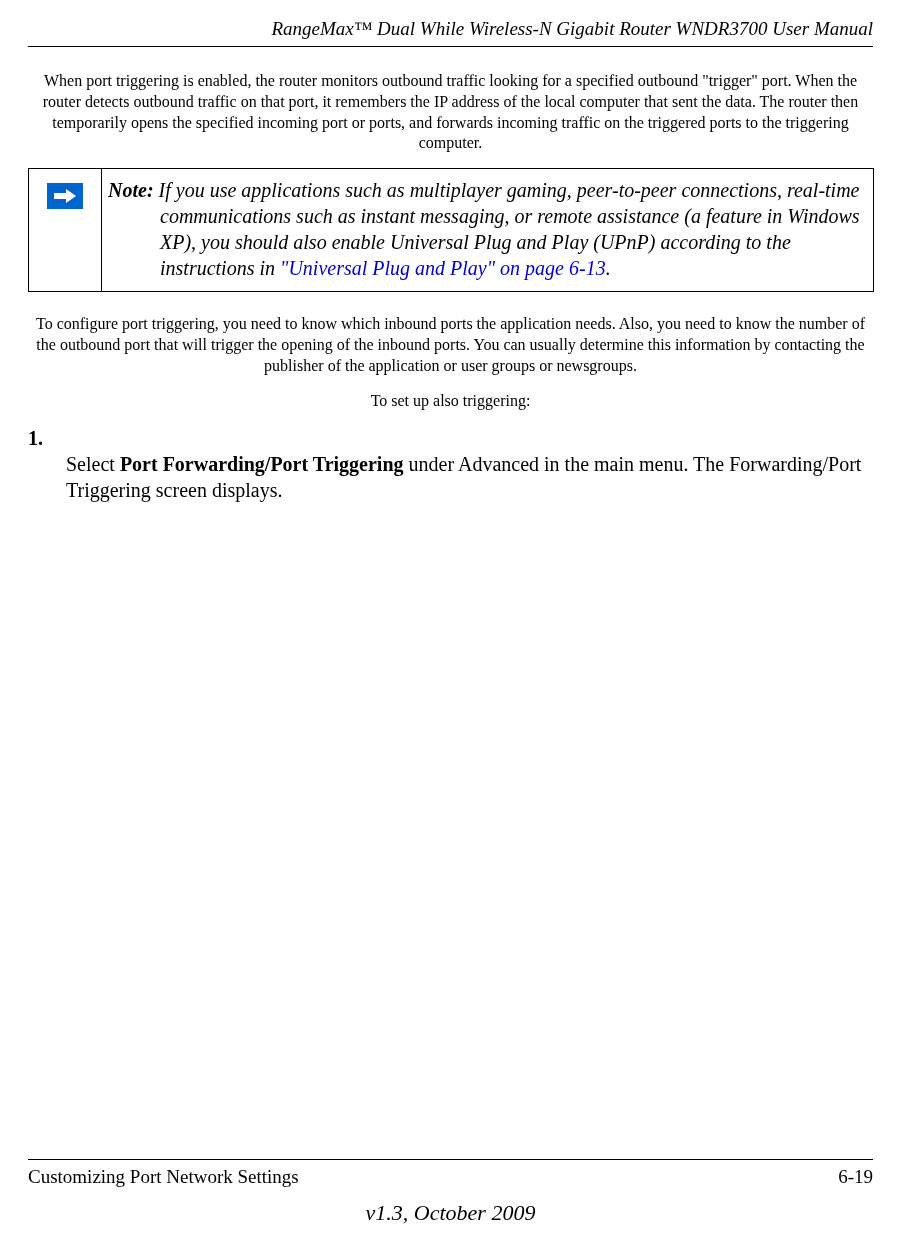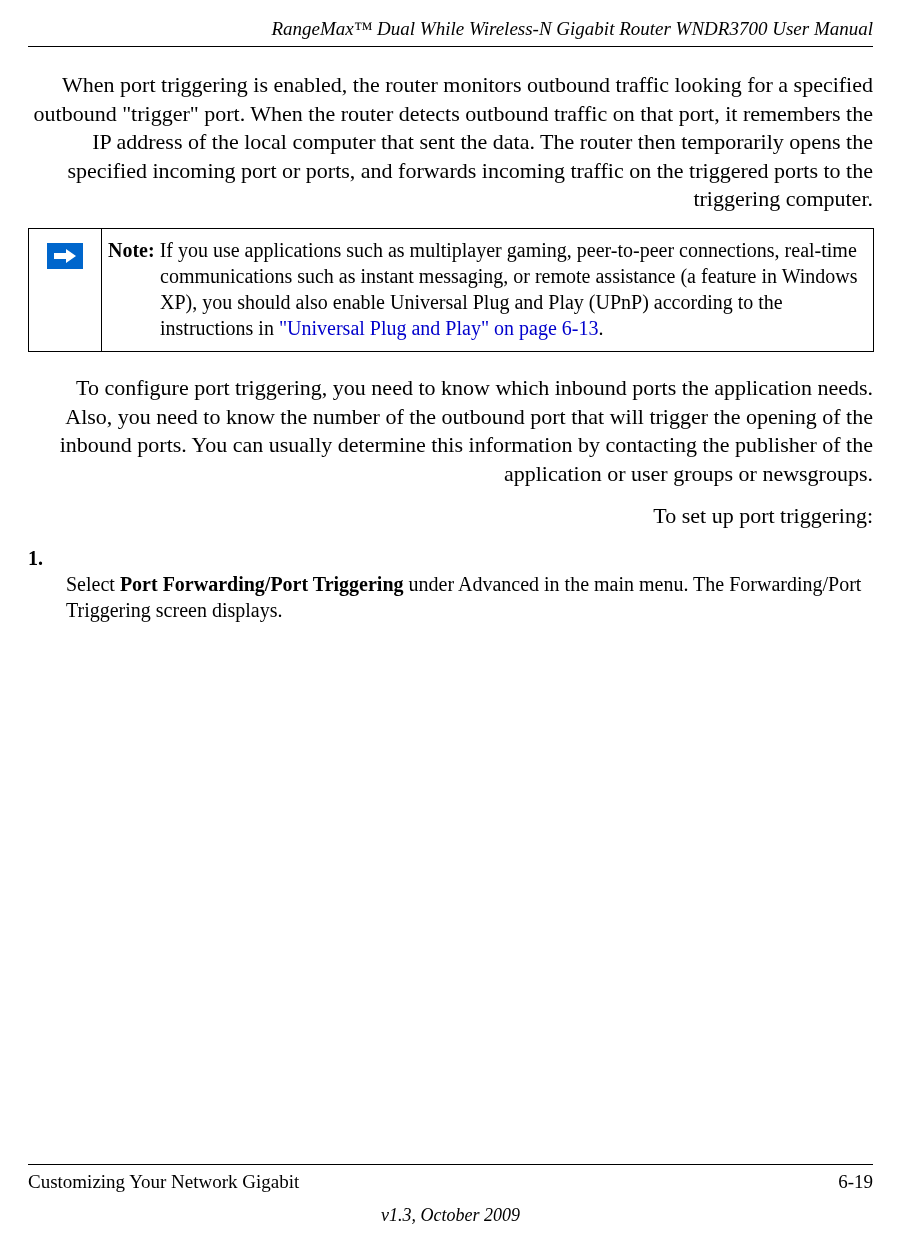--- a/index.html
+++ b/index.html
@@ -20,31 +20,32 @@
       font-size: 19px;
       text-align: right;
       margin-bottom: 6px;
     }
     .header-rule {
       border: none;
       border-top: 1.5px solid black;
       margin: 0 0 24px 0;
     }
     .body-text {
-      font-size: 22px;
+      font-size: 16px;
       line-height: 1.3;
       margin-bottom: 14px;
-      text-align: right;
+      text-align: center;
     }
     .note-box {
       border: 1px solid black;
       display: table;
       width: 100%;
       margin: 12px 0 22px 0;
       border-collapse: collapse;
+      font-style: italic;
     }
     .note-left {
       display: table-cell;
       width: 60px;
       vertical-align: top;
       padding: 10px 6px;
       border-right: 1px solid black;
       text-align: center;
     }
     .note-icon {
@@ -108,21 +109,21 @@
       margin: 0 0 6px 0;
     }
     .footer-row {
       display: flex;
       justify-content: space-between;
       font-size: 19px;
     }
     .footer-version {
       text-align: center;
       font-style: italic;
-      font-size: 18px;
+      font-size: 22px;
       margin-top: 12px;
     }
   </style>
 </head>
 <body>
 
 <div class="page">
   <div class="header-title">RangeMax™ Dual While Wireless-N Gigabit Router WNDR3700 User Manual</div>
   <hr class="header-rule">
 
@@ -139,30 +140,30 @@
     </div>
     <div class="note-right">
       <div class="note-indent">
         <span class="note-label">Note:</span><span> If you use applications such as multiplayer gaming, peer-to-peer connections, real-time communications such as instant messaging, or remote assistance (a feature in Windows XP), you should also enable Universal Plug and Play (UPnP) according to the instructions in </span><span class="link-text">"Universal Plug and Play" on page 6-13</span><span>.</span>
       </div>
     </div>
   </div>
 
   <div class="body-text">To configure port triggering, you need to know which inbound ports the application needs. Also, you need to know the number of the outbound port that will trigger the opening of the inbound ports. You can usually determine this information by contacting the publisher of the application or user groups or newsgroups.</div>
 
-  <div class="body-text">To set up port triggering:</div>
+  <div class="body-text">To set up also triggering:</div>
 
   <div class="step-list">
     <span class="step-number">1.</span>
     <span class="step-content">
       <span>Select </span><span class="bold">Port Forwarding/Port Triggering</span><span> under Advanced in the main menu. The Forwarding/Port Triggering screen displays.</span>
     </span>
   </div>
 </div>
 
 <div class="footer">
   <hr class="footer-rule">
   <div class="footer-row">
-    <span>Customizing Your Network Gigabit</span>
+    <span>Customizing Port Network Settings</span>
     <span>6-19</span>
   </div>
   <div class="footer-version">v1.3, October 2009</div>
 </div>
 
 </body></html>

